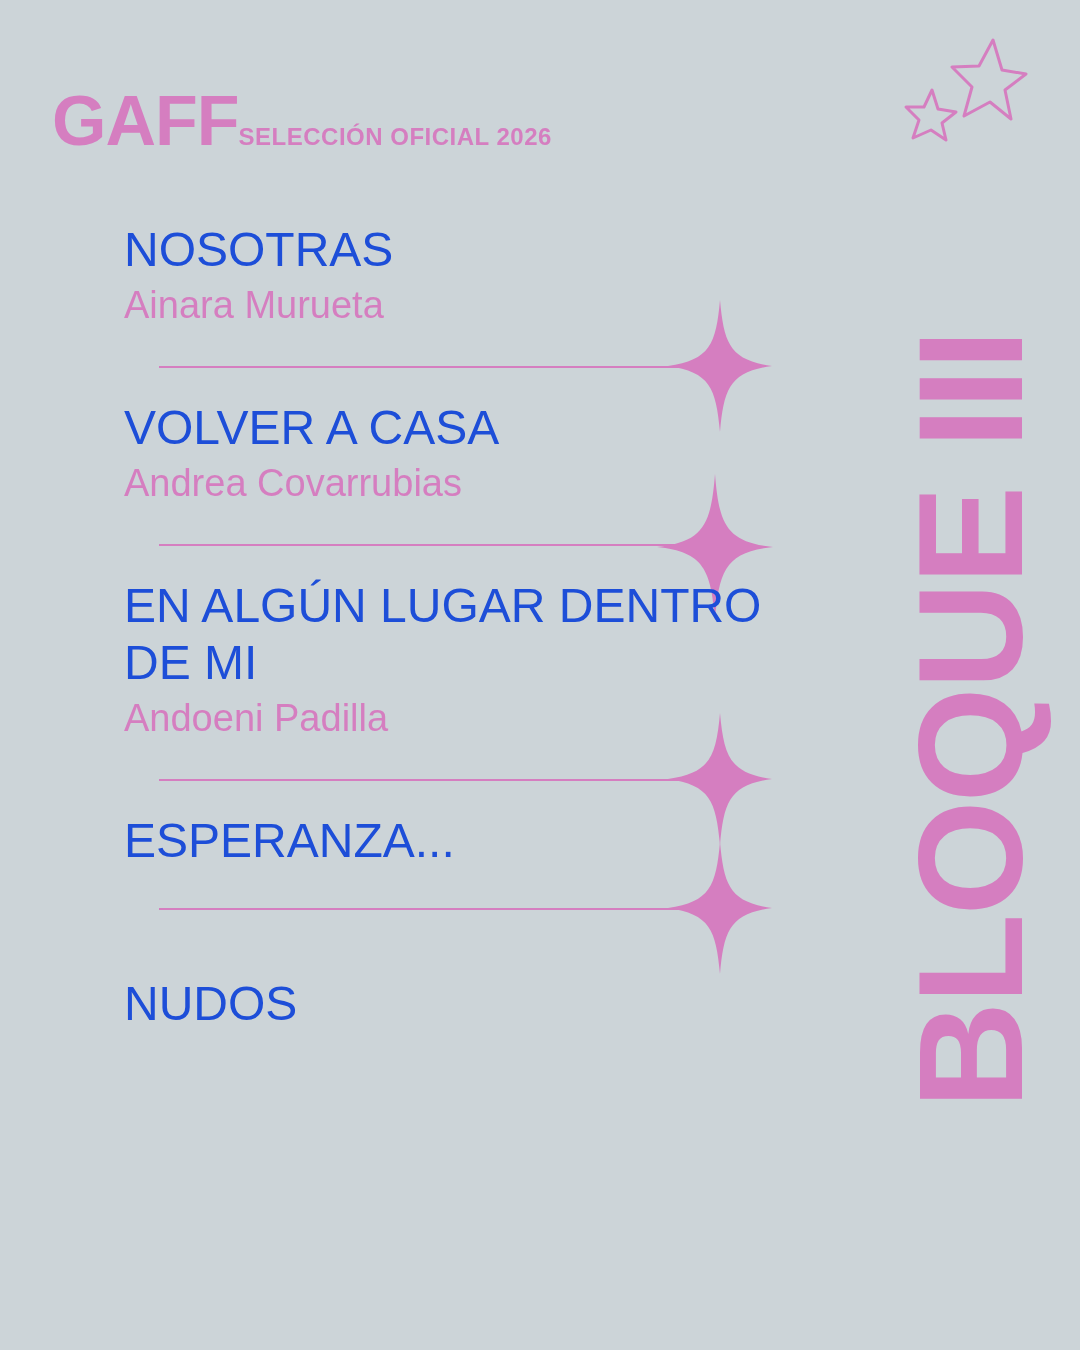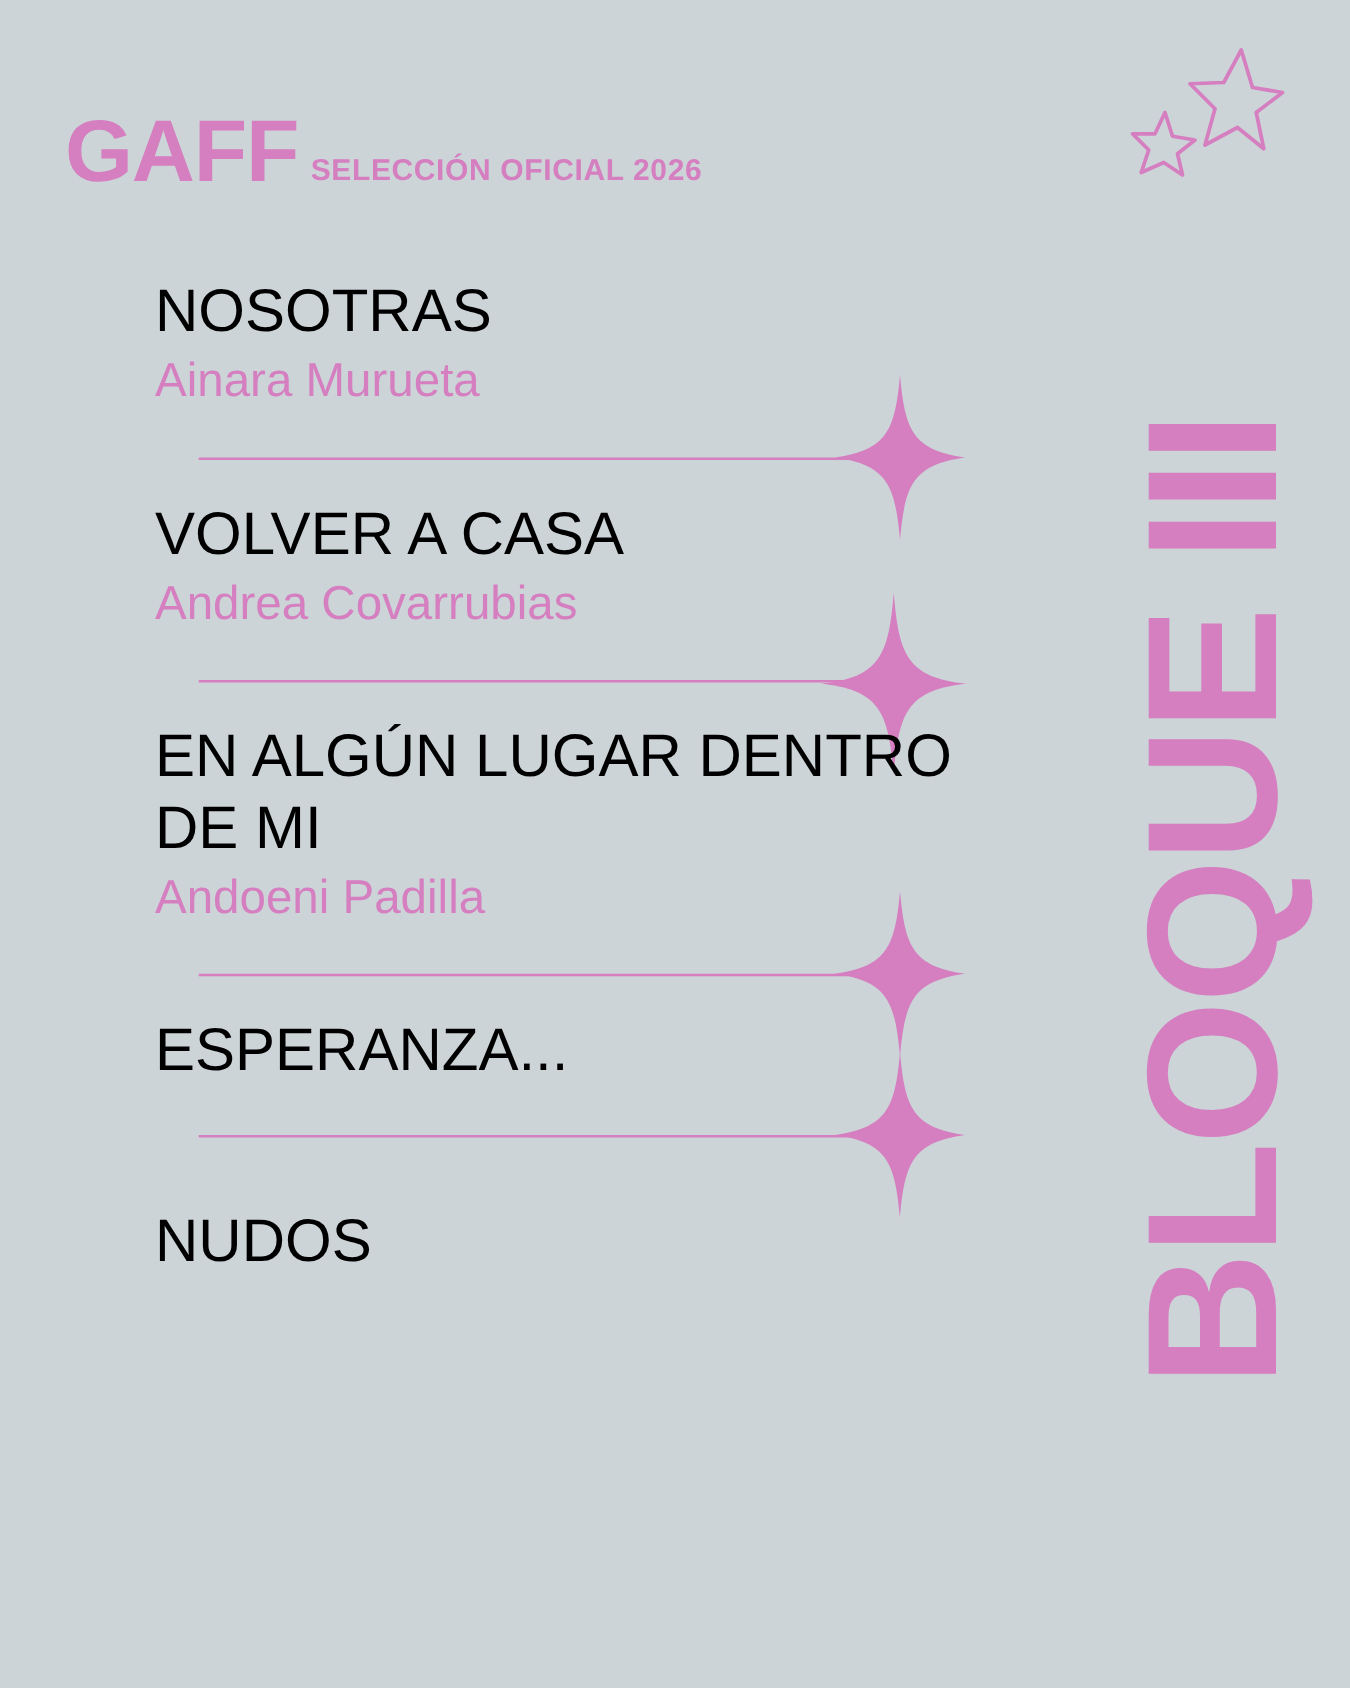--- a/index.html
+++ b/index.html
@@ -22,21 +22,20 @@
     height: 1350px;
   }
 
   
   .header {
     position: absolute;
     left: 52px;
     top: 88px;
     display: flex;
     align-items: flex-end;
-    gap: 10px;
   }
 
   .brand {
     font-size: 70px;
     font-weight: bold;
     letter-spacing: -1px;
     color: #d57ec0;
     line-height: 0.95;
   }
 
@@ -90,21 +89,21 @@
     top: 222px;
     width: 790px;
   }
 
   .entry {
     position: relative;
     padding-left: 124px;
   }
 
   .title {
-    color: #000000;
+    color: #1d4ed8;
     font-size: 48px;
     font-weight: 400;
     line-height: 1.18;
     letter-spacing: 0px;
   }
 
   .director {
     color: #d57ec0;
     font-size: 38px;
     font-weight: 400;
@@ -208,19 +207,19 @@
     <div class="entry">
       <div class="title">ESPERANZA...</div>
       <div class="divider">
         <div class="rule"></div>
         <svg class="sparkle" viewBox="0 0 140 140">
           <path d="M70 4 C74 48 80 64 122 70 C80 76 74 92 70 136 C66 92 60 76 18 70 C60 64 66 48 70 4 Z" fill="#d57ec0"></path>
         </svg>
       </div>
     </div>
 
-    <div class="entry" style="margin-top:30px">
+    <div class="entry" style="margin-top:40px">
       <div class="title">NUDOS</div>
 
     </div>
 
   </div>
 </div>
 
 </body></html>

